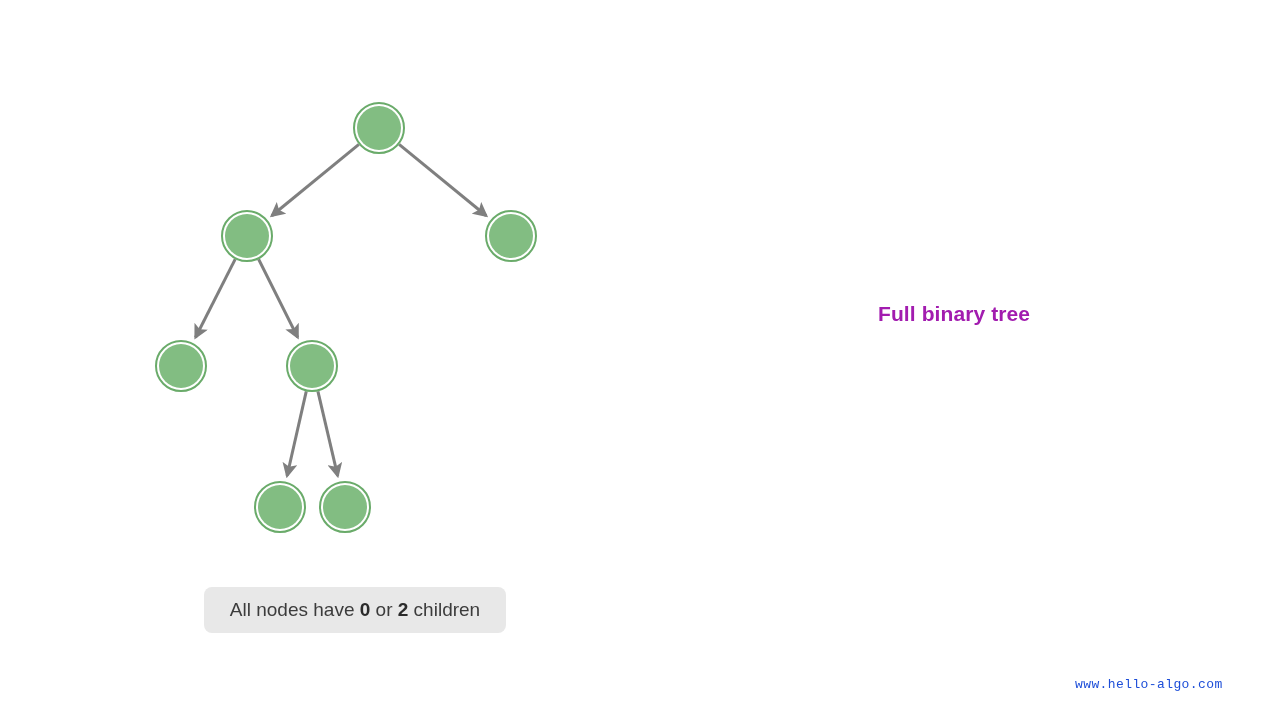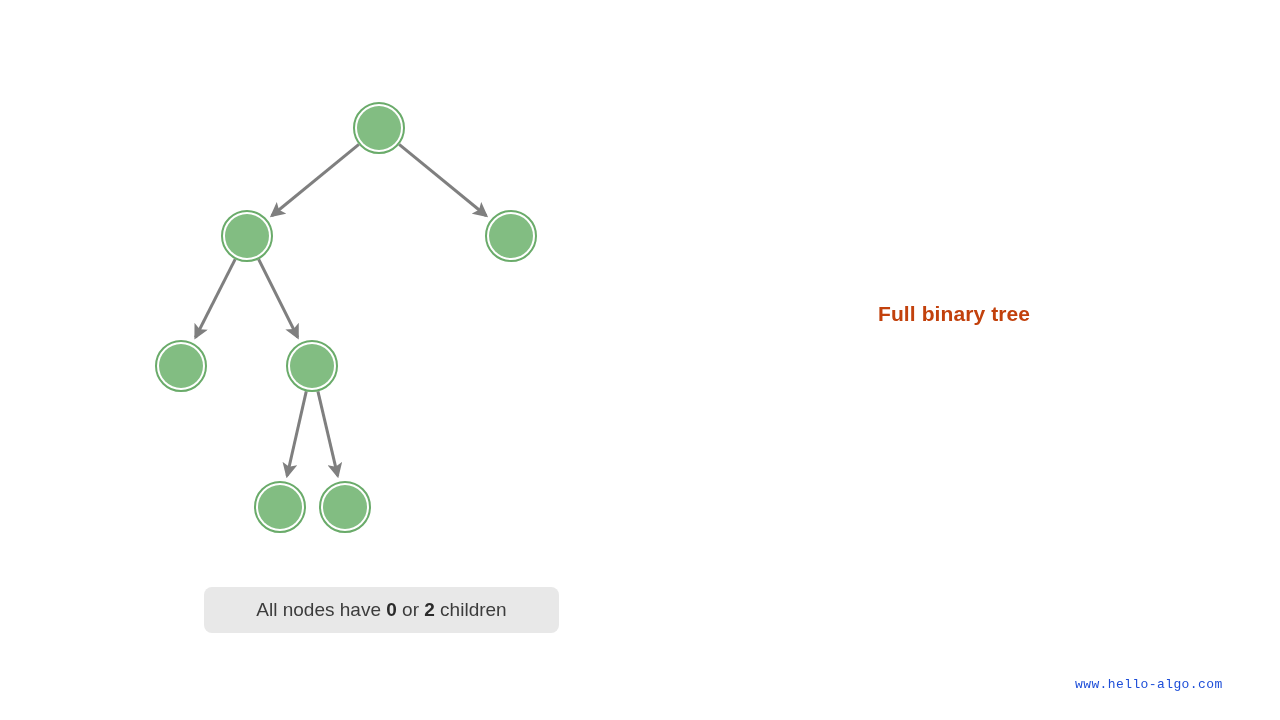--- a/index.html
+++ b/index.html
@@ -30,29 +30,29 @@
     height: 720px;
     display: block;
   }
   .title-label {
     position: absolute;
     left: 878px;
     top: 302px;
     font-family: "Liberation Sans", sans-serif;
     font-size: 21px;
     font-weight: bold;
-    color: #c2410c;
+    color: #a21caf;
     letter-spacing: 0.1px;
     white-space: nowrap;
   }
   .caption-box {
     position: absolute;
     left: 204px;
     top: 587px;
-    width: 355px;
+    width: 302px;
     height: 46px;
     background: #e8e8e8;
     border-radius: 8px;
     display: flex;
     align-items: center;
     justify-content: center;
     box-sizing: border-box;
   }
   .caption-text {
     font-family: "Liberation Sans", sans-serif;

